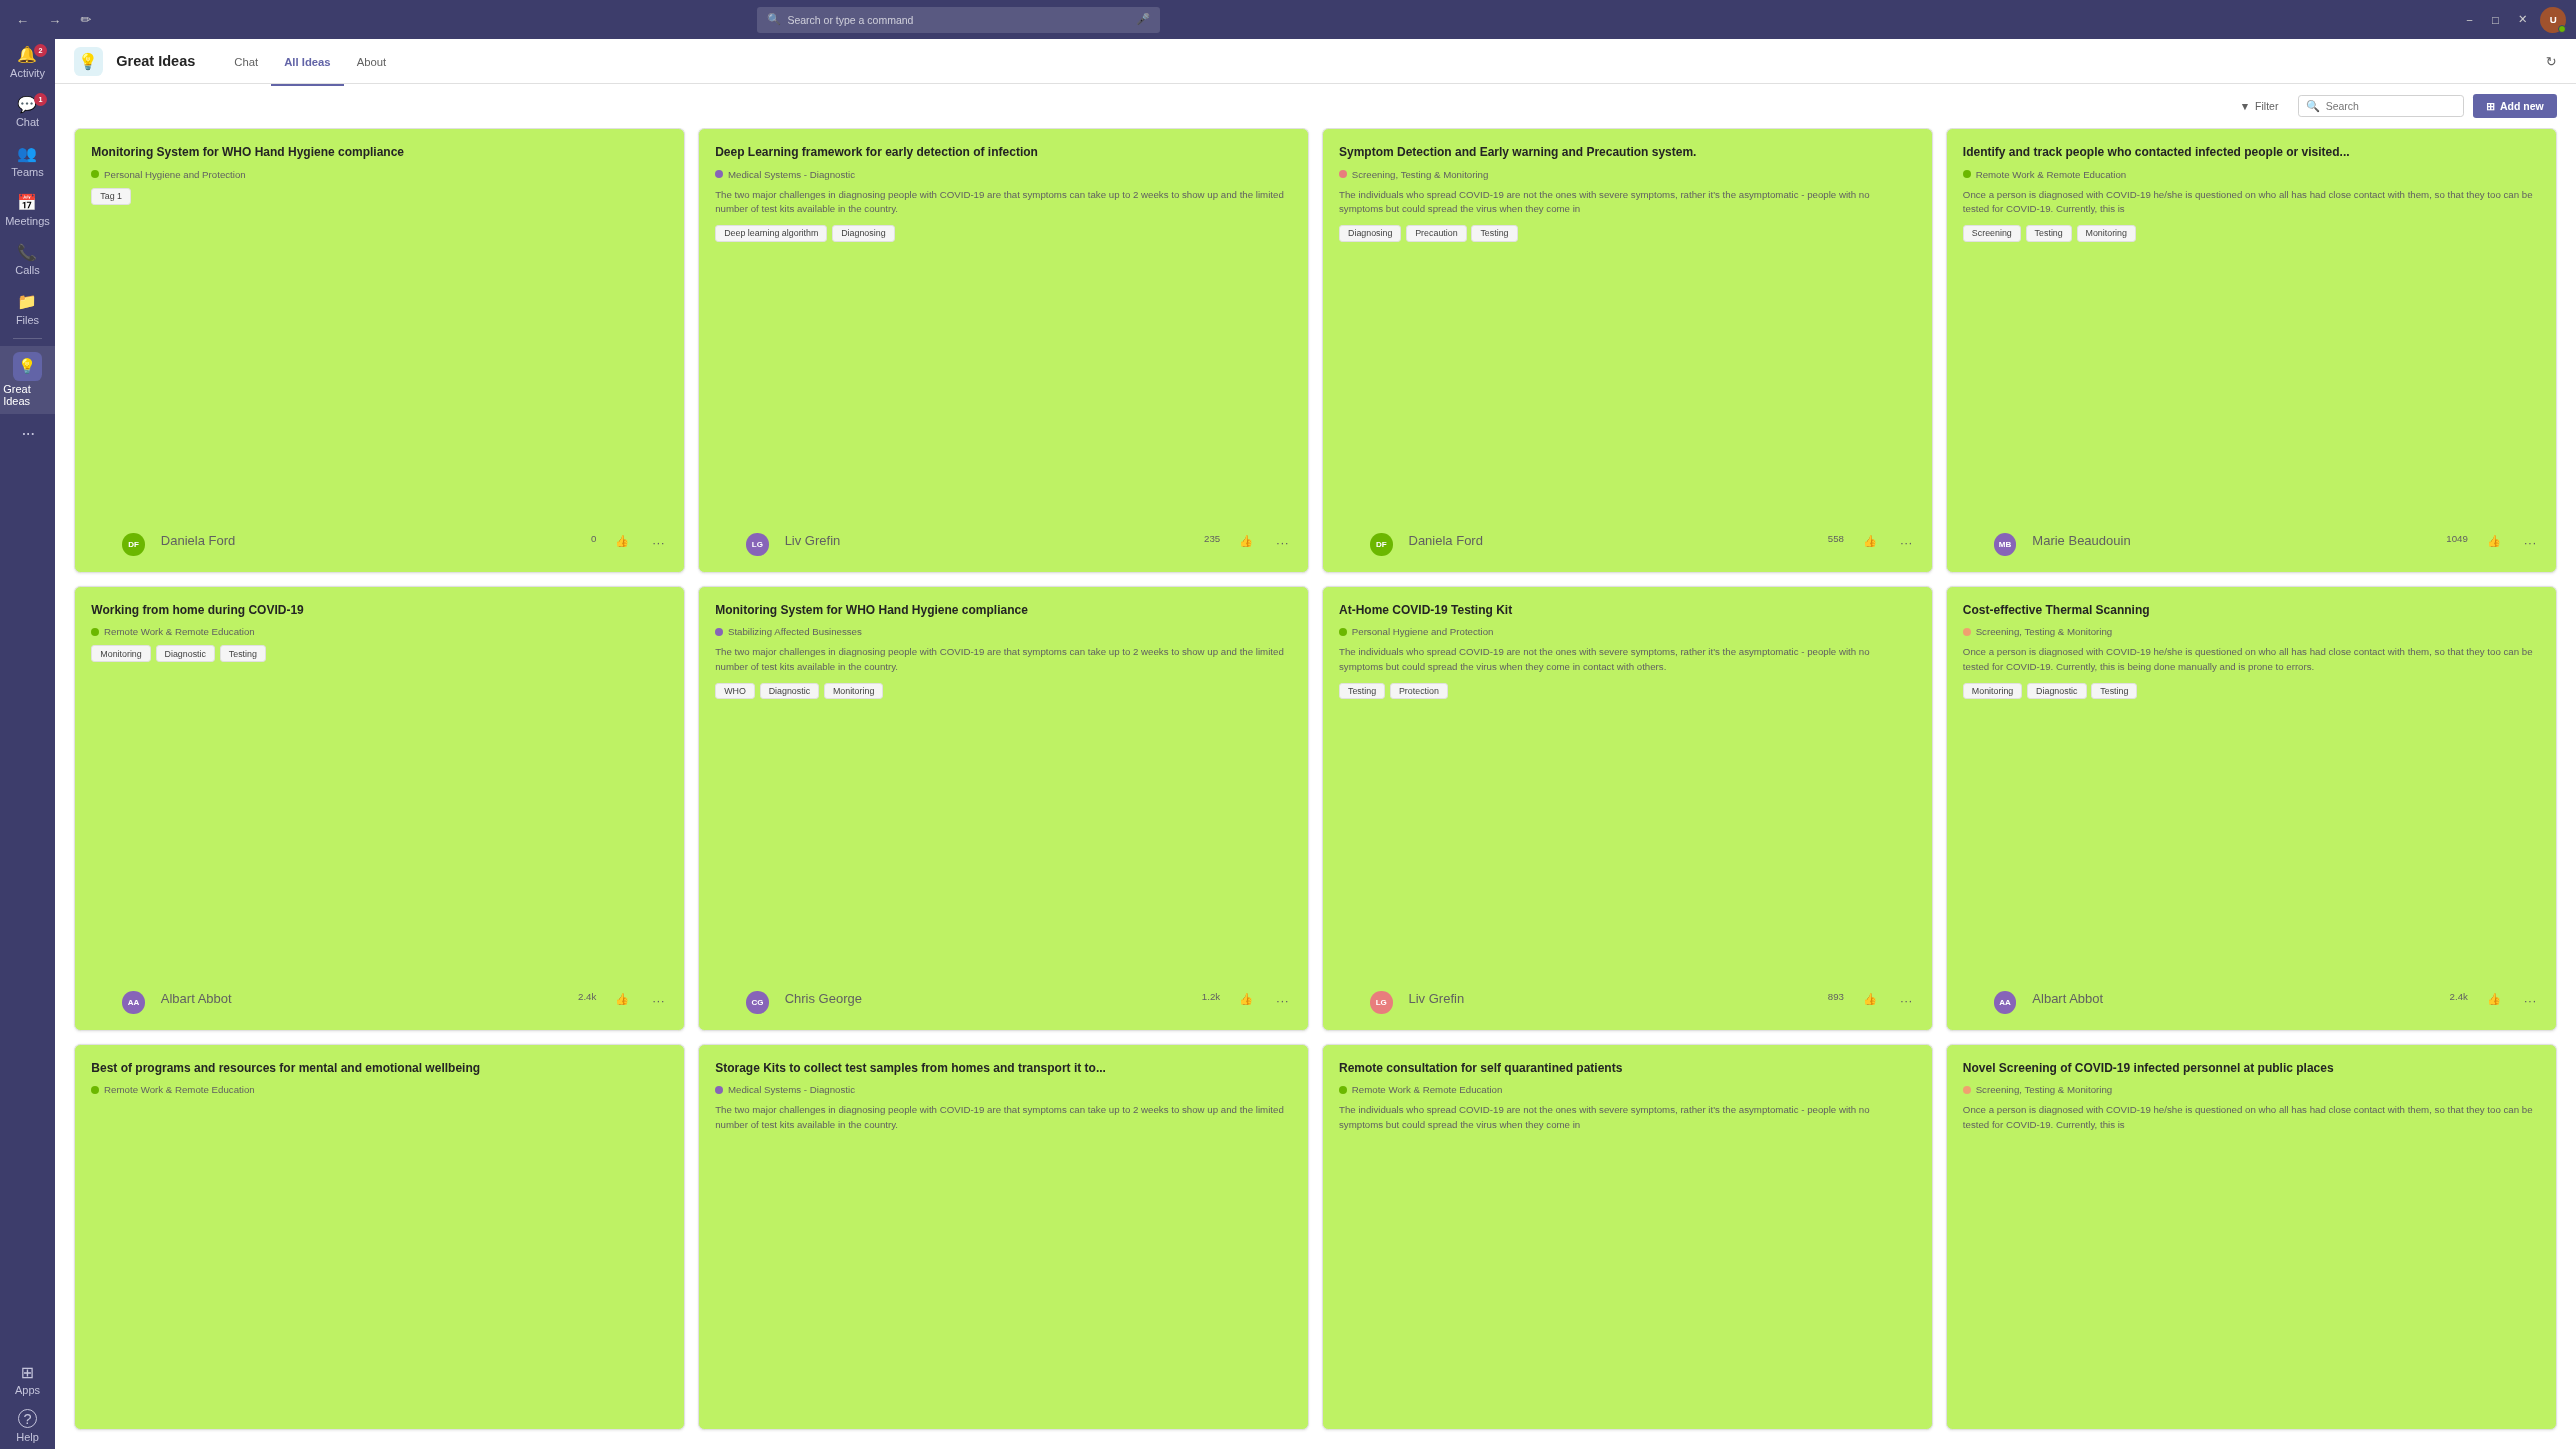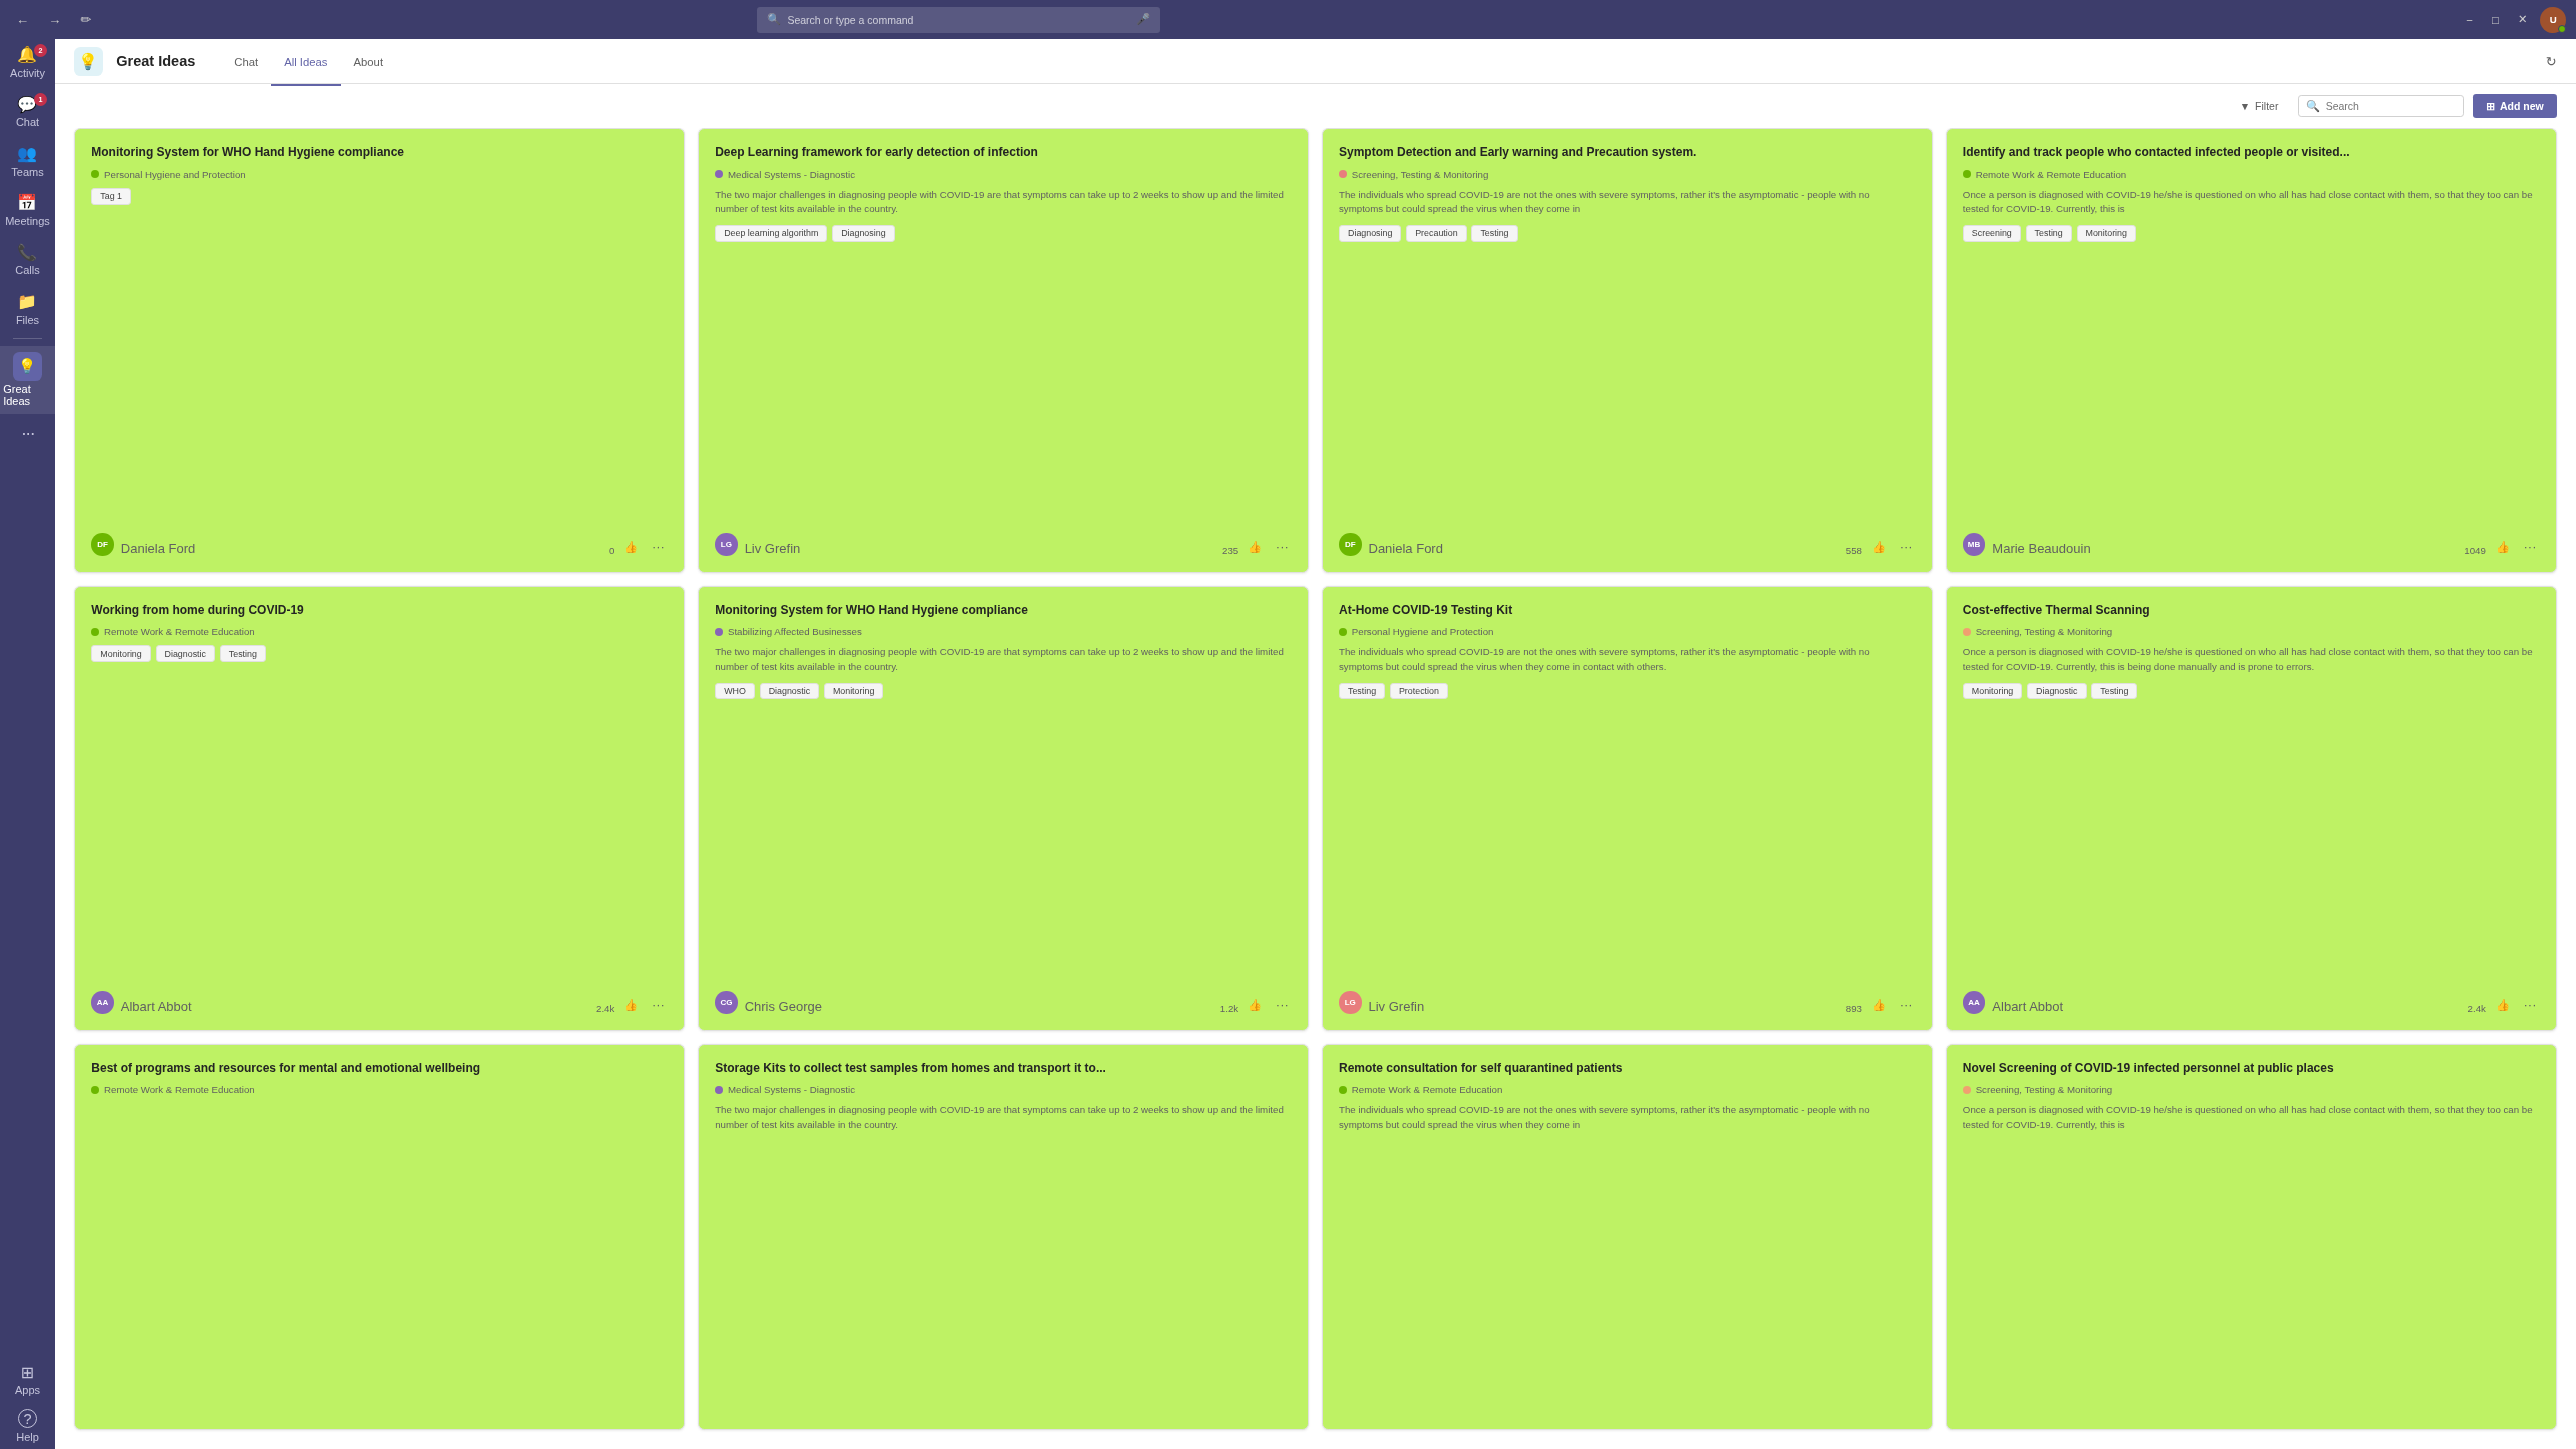--- a/index.html
+++ b/index.html
@@ -58,21 +58,21 @@
       display: flex; align-items: center; padding: 0 19.3px; height: 45px;
       border-bottom: 0.8px solid #e0e0e0; gap: 13px; flex-shrink: 0;
     }
     .channel-logo { width: 29px; height: 29px; background: #e0f2f7; border-radius: 6.4px; display: flex; align-items: center; justify-content: center; font-size: 16px; }
     .channel-name { font-size: 14.5px; font-weight: 600; color: #242424; }
     .channel-tabs { display: flex; gap: 0; margin-left: 13px; }
     .channel-tab {
       padding: 0 13px; height: 45px; display: flex; align-items: center; cursor: pointer;
       color: #616161; font-size: 11.3px; border-bottom: 2.4px solid transparent; position: relative; top: 2.4px;
     }
-    .channel-tab.active { color: #6264a7; border-bottom-color: #6264a7; font-weight: 400; }
+    .channel-tab.active { color: #6264a7; border-bottom-color: #6264a7; font-weight: 700; }
     .channel-header-right { margin-left: auto; display: flex; align-items: center; gap: 6.4px; }
     .refresh-btn { background: none; border: none; cursor: pointer; color: #616161; font-size: 13px; }
 
     
     .toolbar {
       display: flex; align-items: center; padding: 9.7px 19.3px; gap: 9.7px; flex-shrink: 0;
       justify-content: flex-end;
     }
     .filter-btn {
       display: flex; align-items: center; gap: 4.8px; background: none; border: none;
@@ -99,21 +99,21 @@
       background: #bef264; border-radius: 6.4px; padding: 16px;
       border: 0.8px solid #e0e0e0; display: flex; flex-direction: column; gap: 8px;
       box-shadow: 0 0.8px 2.4px rgba(0,0,0,0.08);
     }
     .card-title { font-size: 12px; font-weight: 600; color: #242424; line-height: 1.3; }
     .card-category { display: flex; align-items: center; gap: 4.8px; font-size: 9.7px; color: #616161; }
     .cat-dot { width: 8px; height: 8px; border-radius: 50%; flex-shrink: 0; }
     .card-desc { font-size: 9.7px; color: #616161; line-height: 1.5; overflow: hidden; display: -webkit-box; -webkit-line-clamp: 3; -webkit-box-orient: vertical; }
     .card-tags { display: flex; flex-wrap: wrap; gap: 4.8px; }
     .tag { background: #f5f5f5; border: 0.8px solid #e0e0e0; border-radius: 3.2px; padding: 2.4px 8px; font-size: 8.9px; color: #424242; cursor: pointer; }
-    .card-footer { display: flex; align-items: flex-end; gap: 7px; margin-top: auto; padding-top: 3.2px; }
+    .card-footer { display: flex; align-items: flex-start; gap: 16px; margin-top: auto; padding-top: 3.2px; margin-left: 31px; }
     .author-avatar { width: 22.5px; height: 22.5px; border-radius: 50%; display: flex; align-items: center; justify-content: center; color: white; font-size: 8px; font-weight: bold; flex-shrink: 0; }
     .author-name { font-size: 13px; color: #616161; flex: 1; }
     .like-count { font-size: 9.7px; color: #616161; }
     .like-btn { background: none; border: none; cursor: pointer; color: #616161; font-size: 11.3px; padding: 1.6px 3.2px; }
     .more-btn { background: none; border: none; cursor: pointer; color: #616161; font-size: 13px; padding: 1.6px 3.2px; }
   </style>
 </head>
 <body>
 
 <div class="titlebar">

